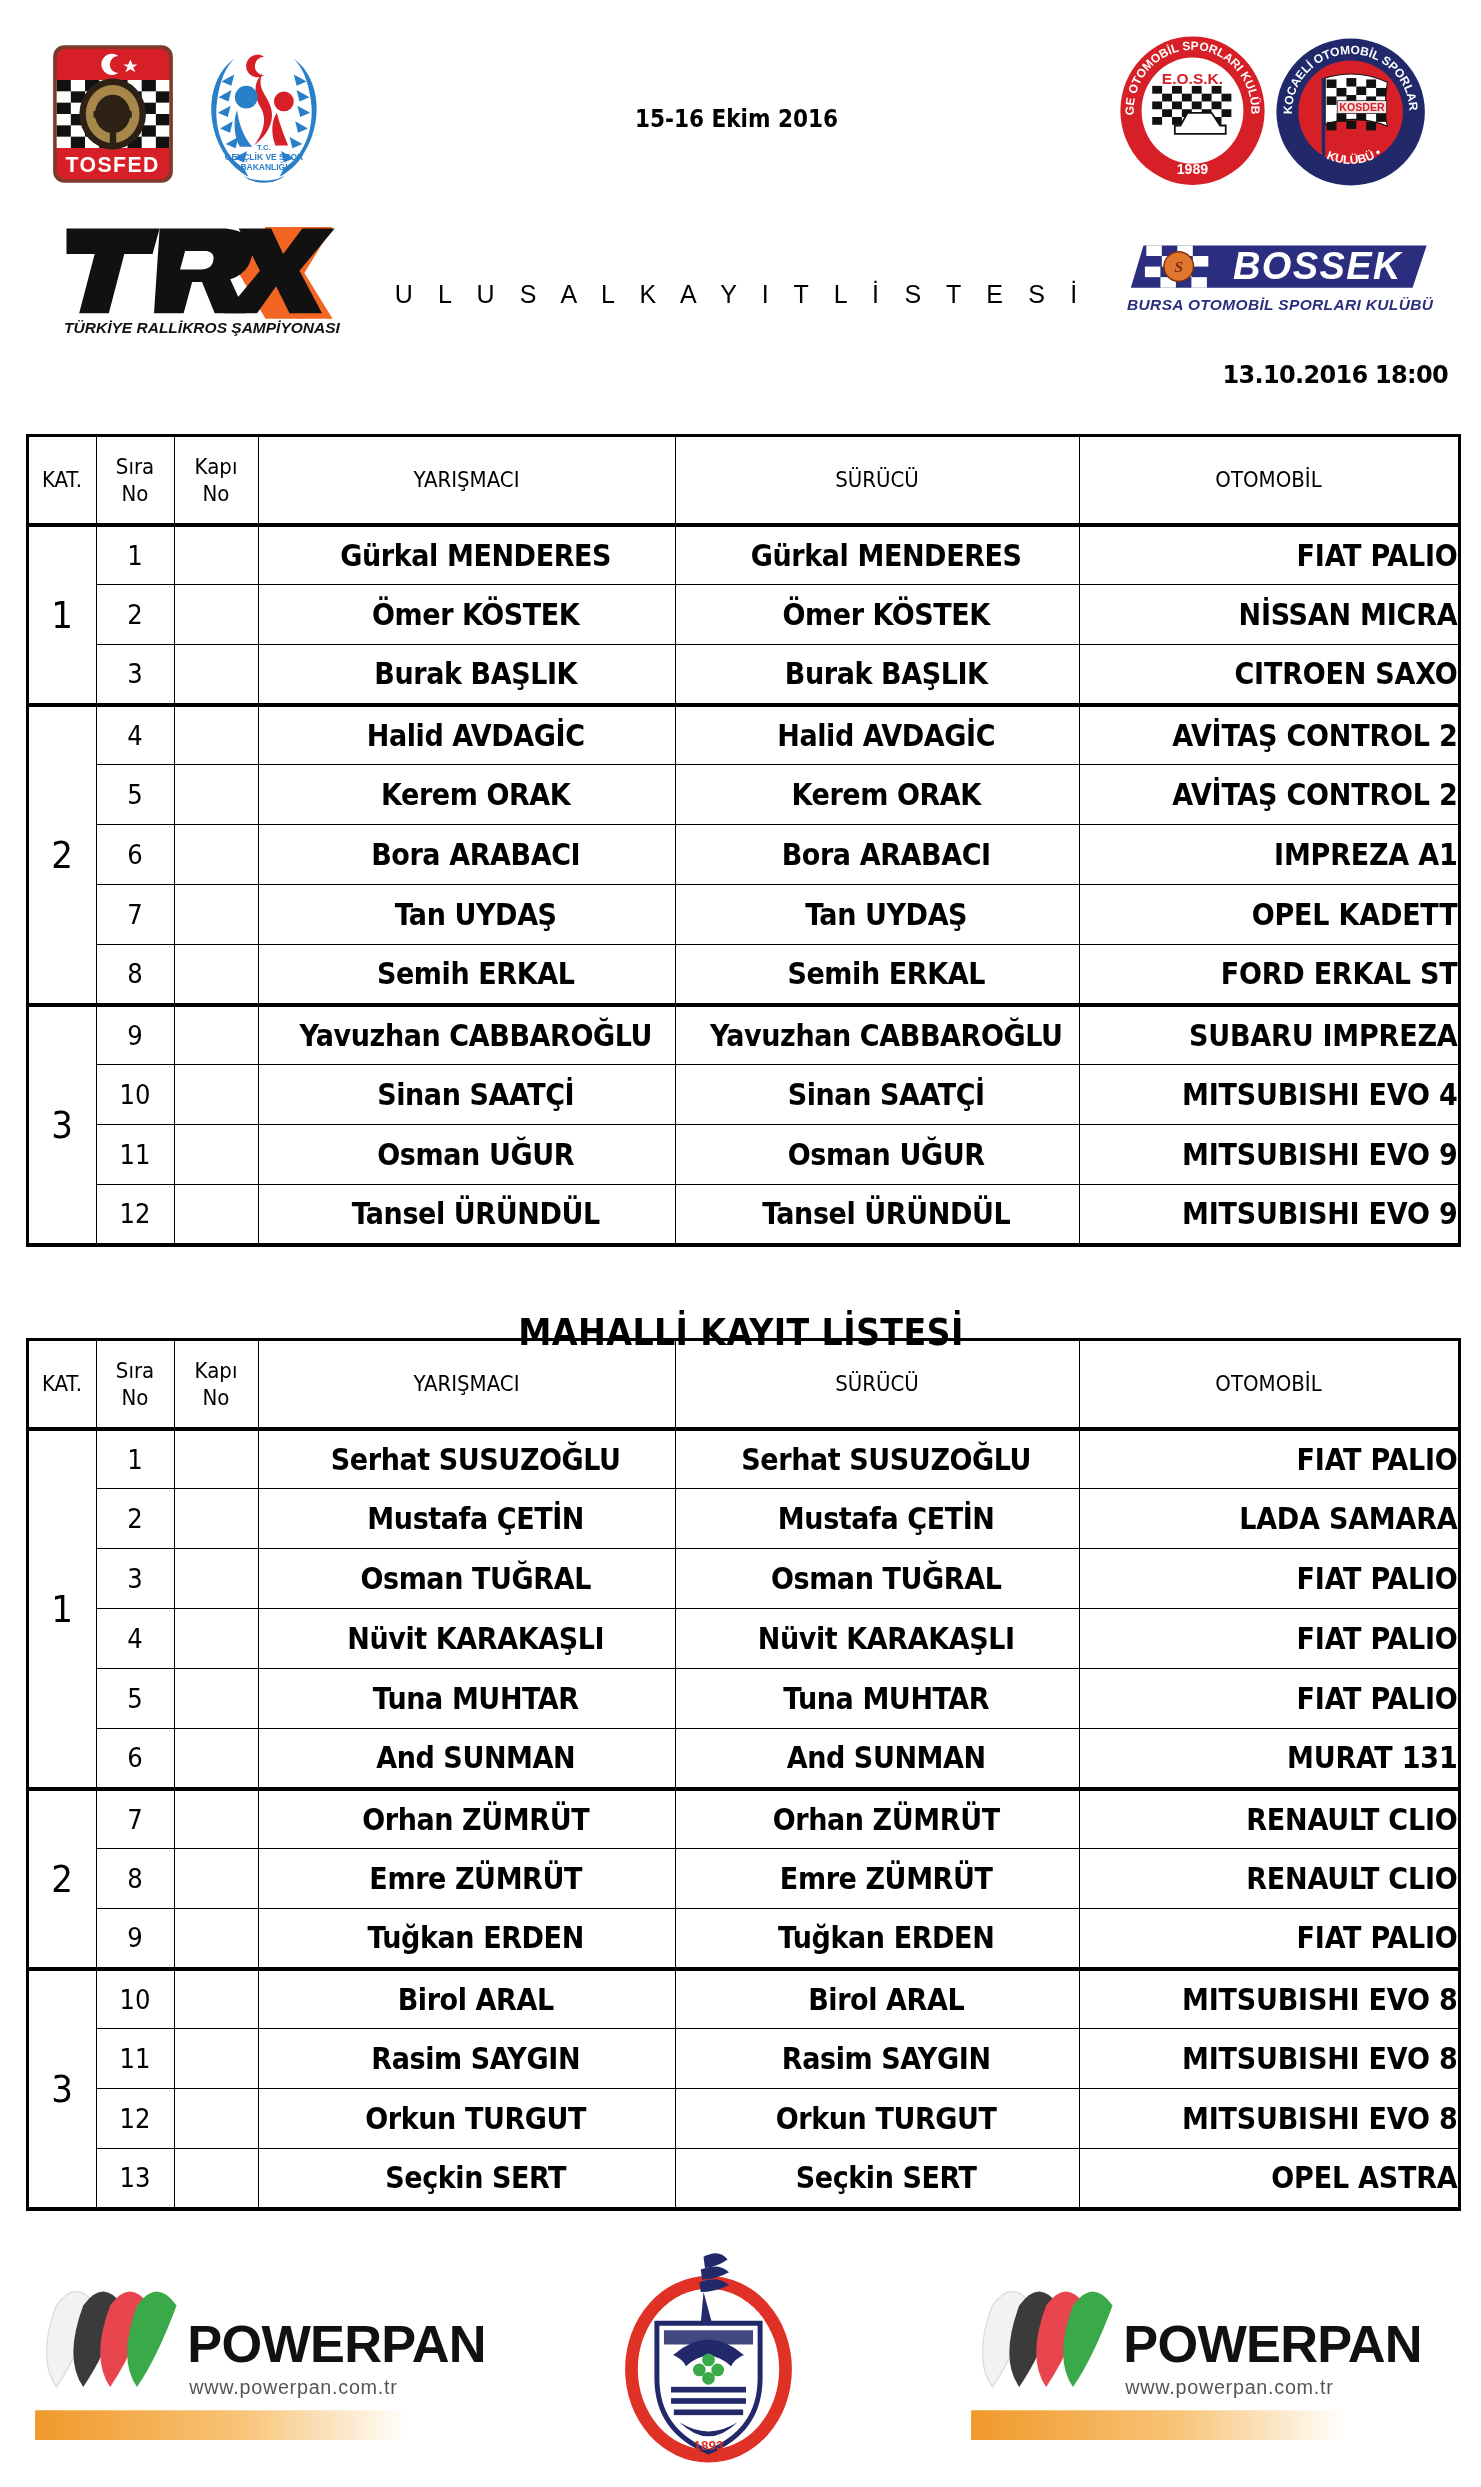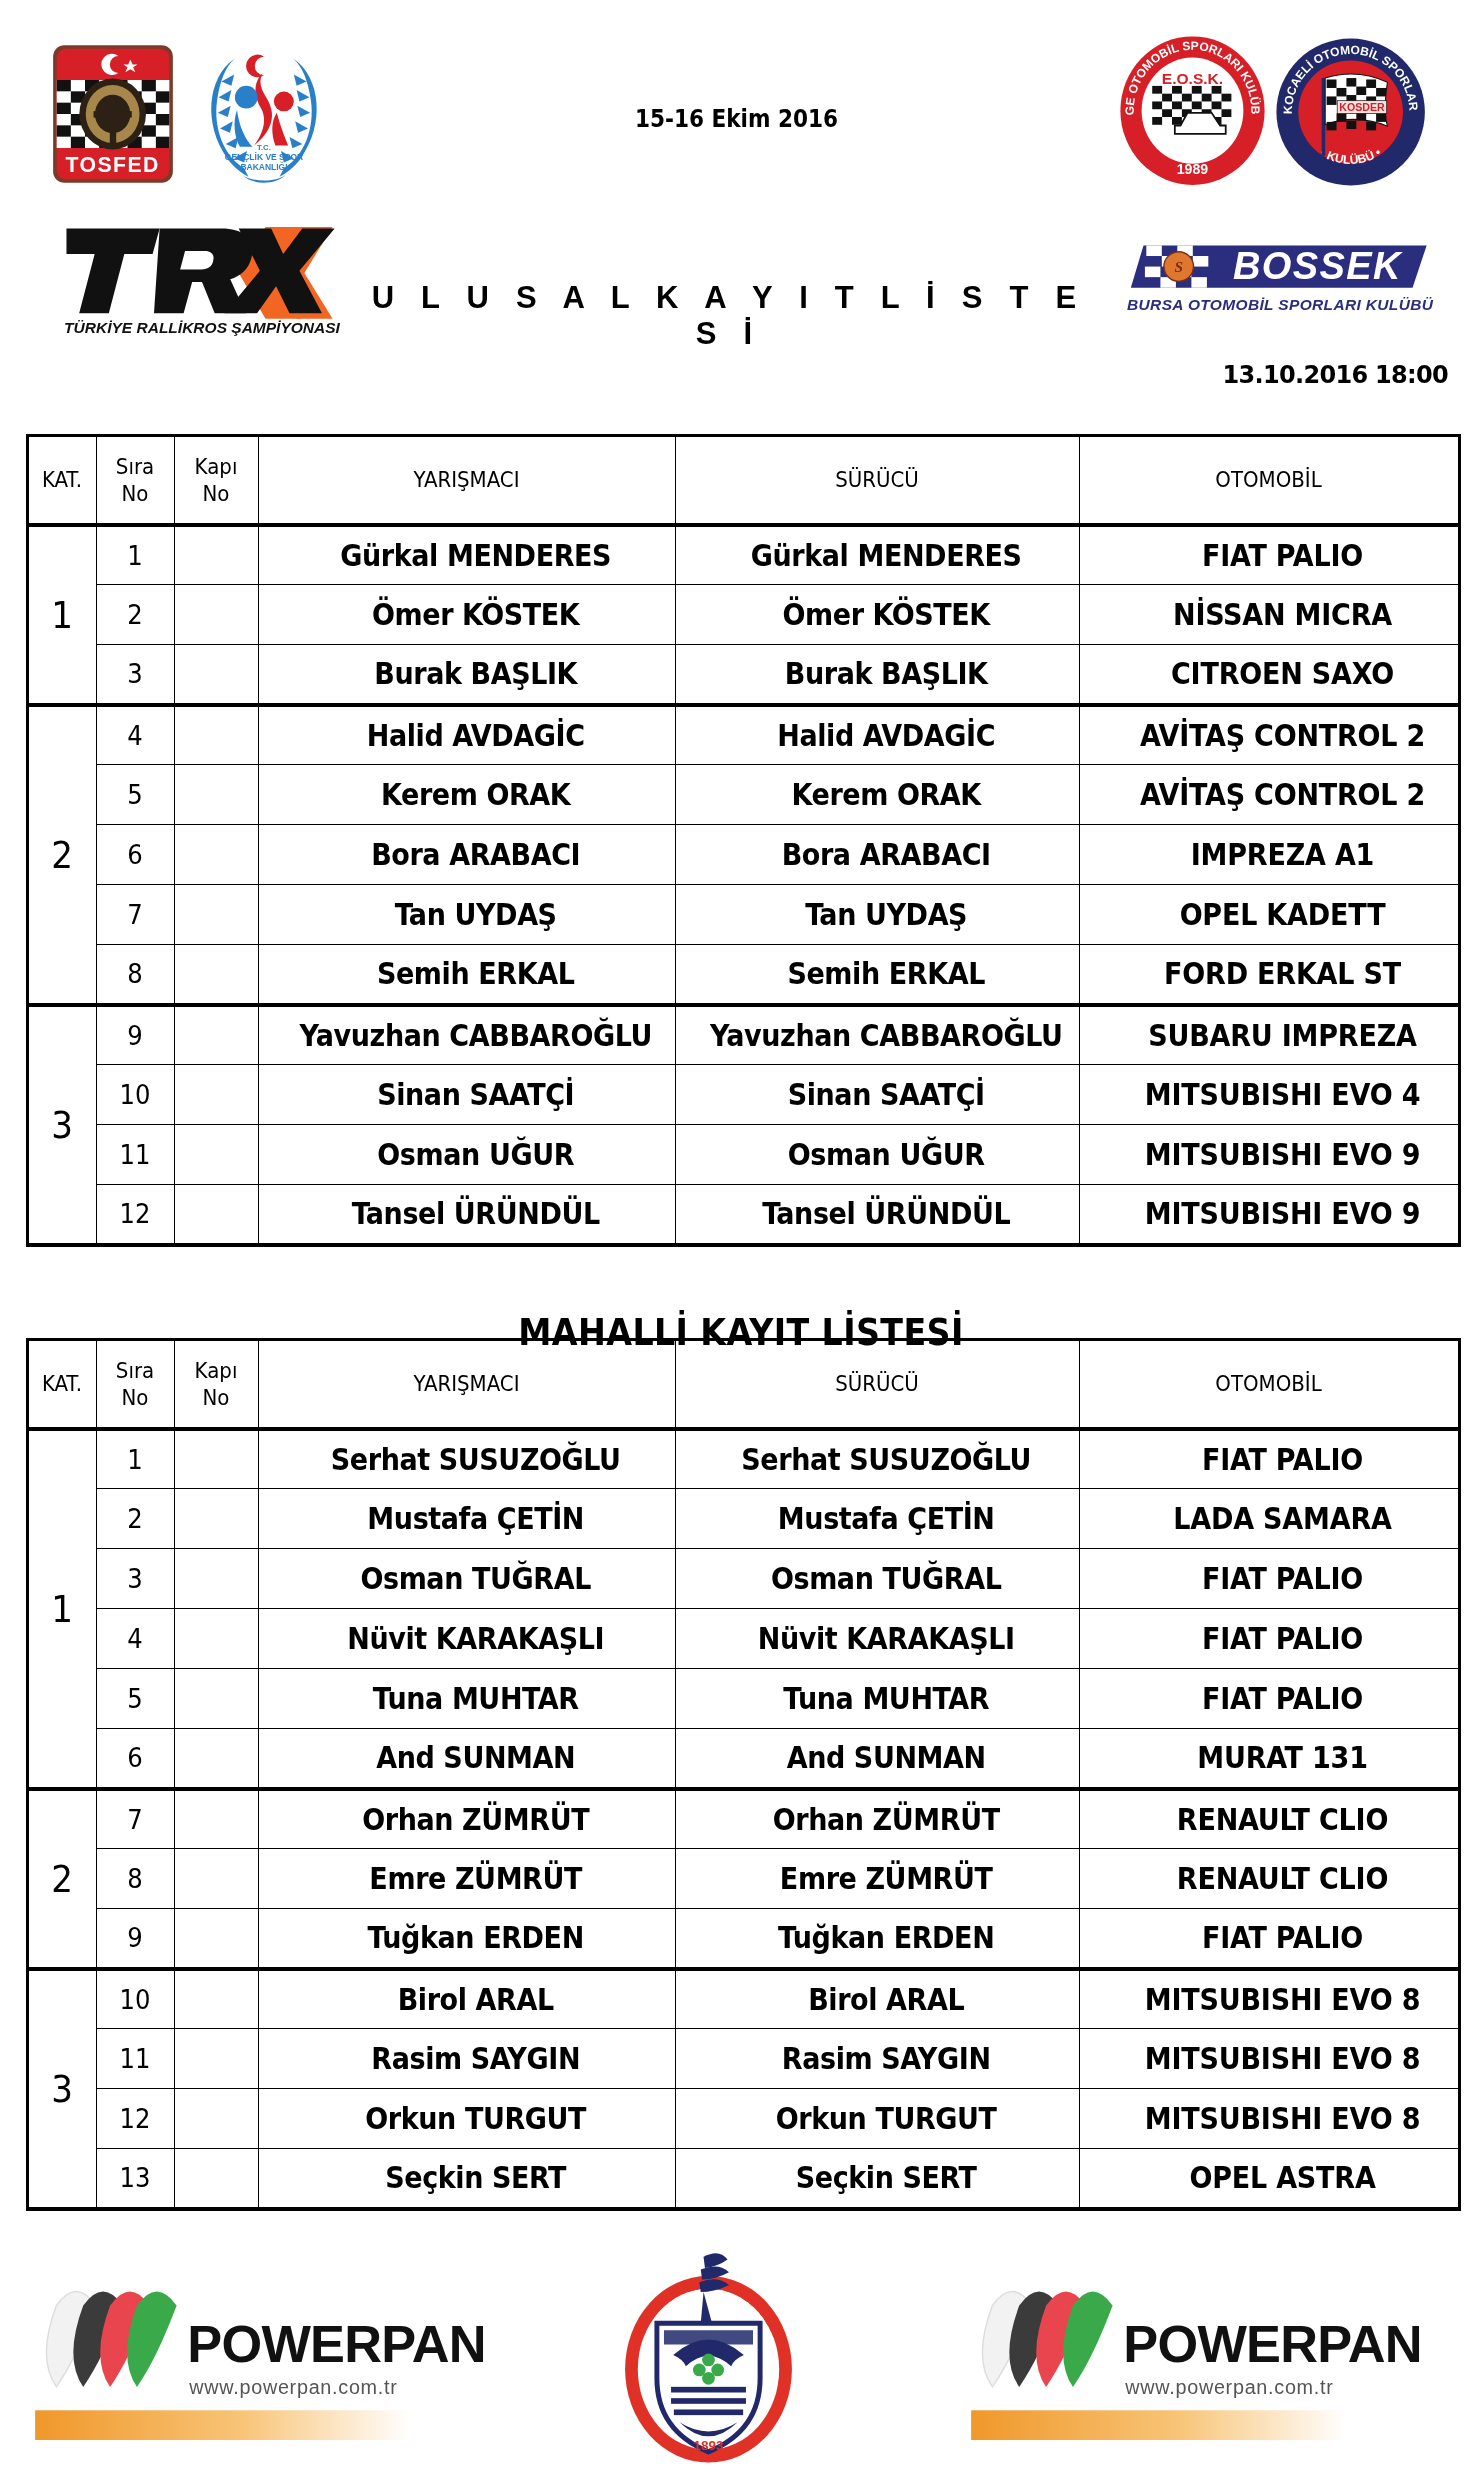--- a/index.html
+++ b/index.html
@@ -24,22 +24,22 @@
 
   .title-block {
     position: absolute; left: 368px; top: 92px; width: 737px;
     text-align: center;
   }
   .title-line1 { font-size: 37px; font-weight: bold; letter-spacing: -0.4px; line-height: 45px; }
   .title-line2 { font-size: 37px; font-weight: bold; line-height: 47px; margin-top: 5.7px; }
   .title-date  { font-size: 24px; font-weight: bold; margin-top: 12.8px; font-family: "DejaVu Sans Condensed","Liberation Sans", sans-serif; }
 
   .list-heading {
-    position: absolute; left: 360px; top: 280px; width: 737px;
-    text-align: center; font-size: 31px; font-weight: bold; letter-spacing: 9.2px;
+    position: absolute; left: 372px; top: 280px; width: 737px;
+    text-align: center; font-size: 25px; font-weight: normal; letter-spacing: 9.2px;
   }
 
   .timestamp {
     position: absolute; right: 34px; top: 361px;
     font-size: 24px; font-weight: bold;
     font-family: "DejaVu Sans", sans-serif;
     letter-spacing: -0.7px;
   }
 
   
@@ -78,21 +78,21 @@
     font-size: 38px; font-weight: normal;
     border-top: 4.3px solid #000; border-bottom: 4.3px solid #000;
   }
   tbody td.num { font-size: 27px; }
   tbody td.name {
     text-align: center; padding-left: 18.4px;
     font-size: 30px; font-weight: 600; letter-spacing: -0.4px;
     white-space: nowrap;
   }
   tbody td.car {
-    text-align: center; padding-left: 28px;
+    text-align: right; padding-left: 28px;
     font-size: 30px; font-weight: bold; letter-spacing: -0.2px;
     white-space: nowrap;
   }
   tbody tr.grp-end td { border-bottom: 4.3px solid #000; }
   tbody tr.grp-start td { border-top: 4.3px solid #000; }
 
   .mid-heading {
     position: absolute; left: 0; width: 1482px; text-align: center;
     font-size: 37px; font-weight: bold;
     font-family: "DejaVu Sans Condensed", "Liberation Sans Narrow", "Liberation Sans", sans-serif;

